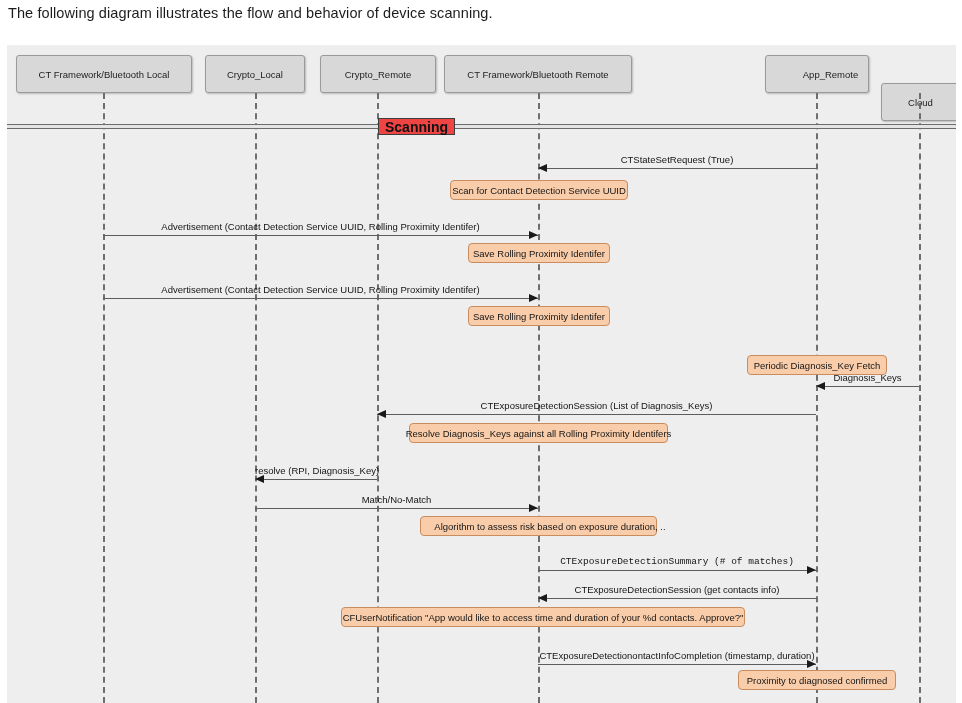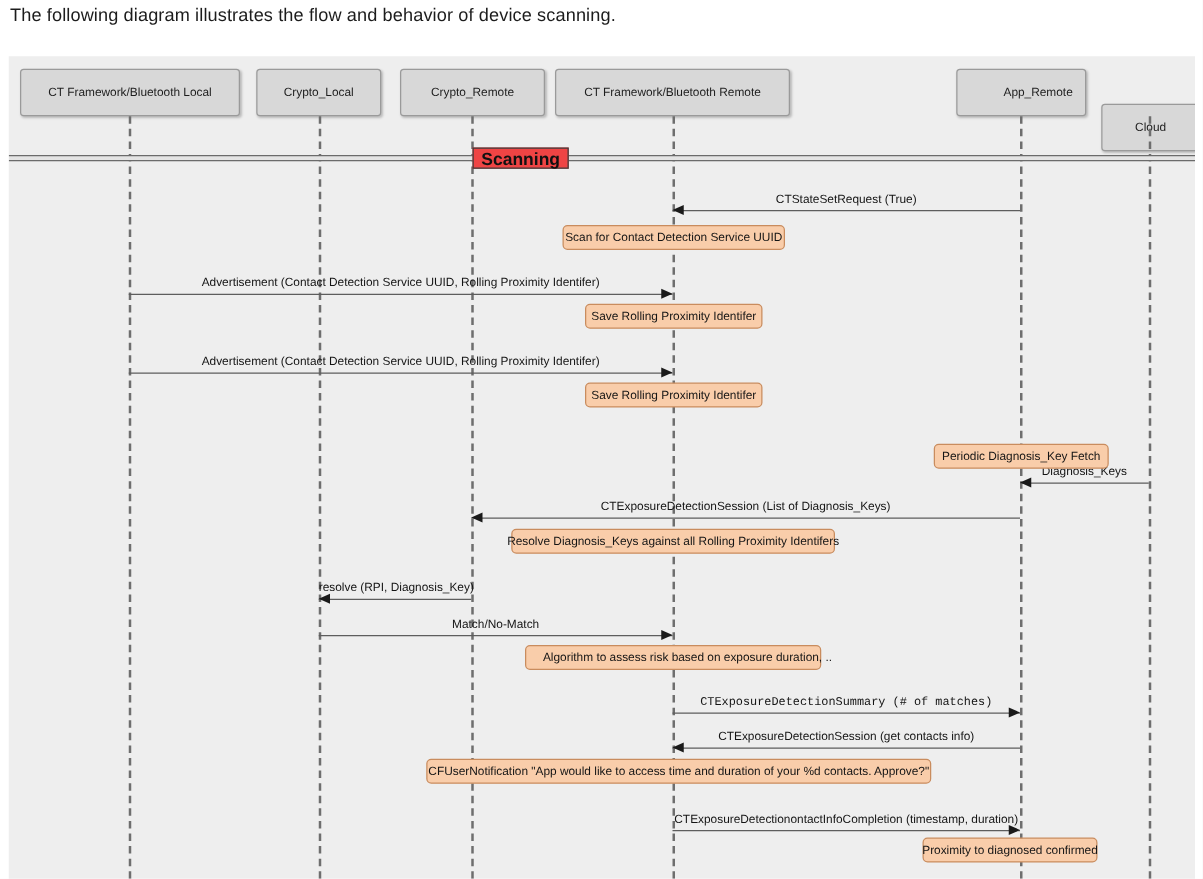--- a/index.html
+++ b/index.html
@@ -190,15 +190,15 @@
       <div class="msg-label" style="left: 531px; width: 278px; top: 605px;">CTExposureDetectionontactInfoCompletion (timestamp, duration)</div>
     </div>
   <div id="notes-layer">
       <div class="note" style="left: 443px; top: 135px; width: 178px; height: 20px; text-align: center;">Scan for Contact Detection Service UUID</div>
       <div class="note" style="left: 461px; top: 198px; width: 142px; height: 20px;">Save Rolling Proximity Identifer</div>
       <div class="note" style="left: 461px; top: 261px; width: 142px; height: 20px;">Save Rolling Proximity Identifer</div>
       <div class="note" style="left: 740px; top: 286px; width: 140px; height: 20px; margin-top: 24px;">Periodic Diagnosis_Key Fetch</div>
       <div class="note" style="left: 402px; top: 378px; width: 259px; height: 20px;">Resolve Diagnosis_Keys against all Rolling Proximity Identifers</div>
       <div class="note" style="left: 413px; top: 471px; width: 237px; height: 20px; padding-left: 31px;">Algorithm to assess risk based on exposure duration, ..</div>
       <div class="note" style="left: 334px; top: 562px; width: 404px; height: 20px;">CFUserNotification "App would like to access time and duration of your %d contacts. Approve?"</div>
-      <div class="note" style="left: 731px; top: 625px; width: 140px; height: 20px;">Proximity to diagnosed confirmed</div>
+      <div class="note" style="left: 731px; top: 625px; width: 158px; height: 20px;">Proximity to diagnosed confirmed</div>
     </div>
 </div>
 
 </body></html>

